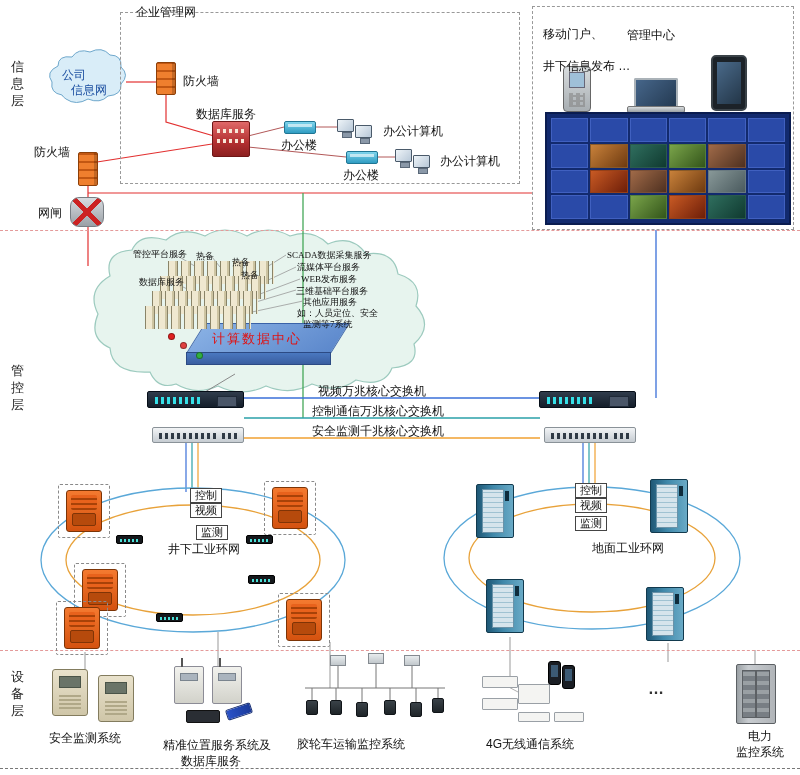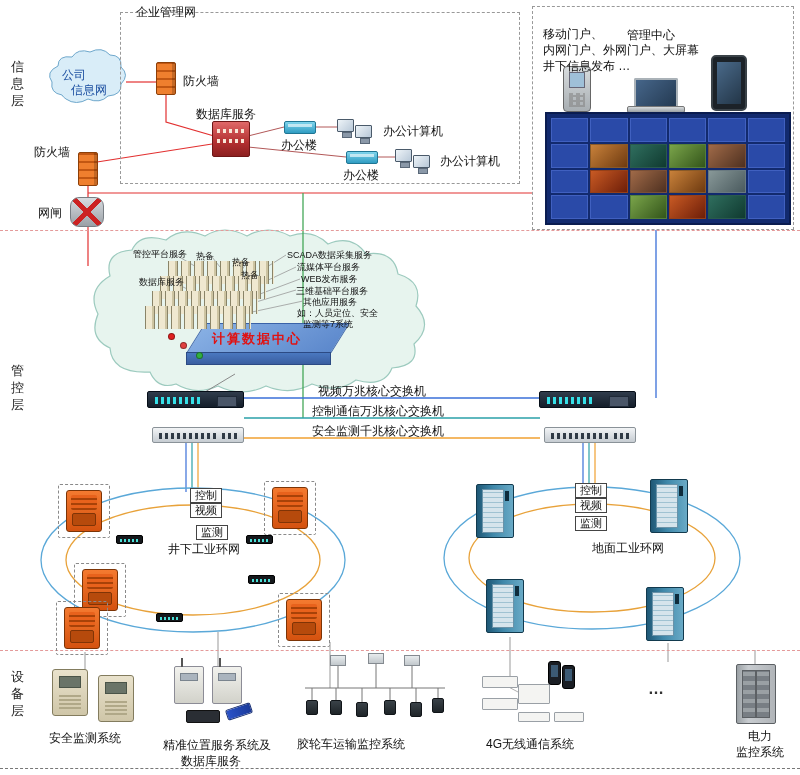--- a/index.html
+++ b/index.html
@@ -1,20 +1,20 @@
 <!DOCTYPE html>
 <html><head>
 <meta charset="utf-8">
 <style>
 *{margin:0;padding:0;box-sizing:border-box;}
 body{font-family:"Liberation Sans","DejaVu Sans",sans-serif;background:#fff;}
 .canvas{position:relative;width:800px;height:775px;background:#fff;overflow:hidden;}
 .wires{position:absolute;left:0;top:0;z-index:0;}
 .lbl{position:absolute;z-index:3;font-size:12px;color:#111;white-space:nowrap;}
-.lbl-sm{font-size:9px;}
+.lbl-sm{font-size:9px;font-family:Liberation Serif, serif;}
 .blue{color:#1b4ea0;}
 .vlabel{position:absolute;z-index:3;width:15px;line-height:17px;font-size:13px;color:#222;word-break:break-all;text-align:center;}
 .sep{position:absolute;left:0;width:800px;height:0;border-top:1px dashed #e49a9a;z-index:1;}
 .sep.dark{border-top-color:#777;}
 .dashed-box{position:absolute;border:1px dashed #999;z-index:1;}
 .firewall{position:absolute;z-index:2;background:repeating-linear-gradient(0deg,#ef7f2e 0 6px,#c25712 6px 8px);border:1px solid #8d3f08;border-radius:2px;box-shadow:inset -3px 0 0 rgba(0,0,0,.18);}
 .coreswitch{position:absolute;z-index:2;background:linear-gradient(180deg,#e06868 0%,#b23030 60%,#8c2020 100%);border:1px solid #6e1616;border-radius:2px;}
 .coreswitch::before{content:"";position:absolute;left:4px;right:4px;top:7px;height:4px;background:repeating-linear-gradient(90deg,#f8e8d8 0 3px,transparent 3px 6px);}
 .coreswitch::after{content:"";position:absolute;left:4px;right:4px;top:17px;height:4px;background:repeating-linear-gradient(90deg,#f8e8d8 0 3px,transparent 3px 6px);}
 .osw{position:absolute;z-index:2;background:linear-gradient(180deg,#7fd4ec,#2f9cc2);border:1px solid #1f7694;border-radius:2px;}
@@ -34,21 +34,21 @@
 .wall .cell{background:#2a4aa8;border:1px solid #4060c0;}
 .wall .p1{background:linear-gradient(135deg,#c8813a,#6e3a10);border-color:#8a5a28;}
 .wall .p2{background:linear-gradient(135deg,#2f6e5e,#103a30);border-color:#2a5a4c;}
 .wall .p3{background:linear-gradient(135deg,#7aa44a,#33551a);border-color:#55803a;}
 .wall .p4{background:linear-gradient(135deg,#a06a48,#4e3020);border-color:#7a5038;}
 .wall .p5{background:linear-gradient(135deg,#889898,#4a5a5e);border-color:#6a7a80;}
 .wall .p6{background:linear-gradient(135deg,#c85a24,#6e1e08);border-color:#964018;}
 .towers{position:absolute;z-index:2;background:repeating-linear-gradient(90deg,#8a8468 0 1px,#efe8d0 1px 7px,#cdc4a2 7px 9px,#8a8468 9px 10px,transparent 10px 13px);}
 .plat-top{position:absolute;z-index:2;background:linear-gradient(135deg,#88b0e4,#5c88cc);border:1px solid #3a62a8;transform:skewX(-32deg);transform-origin:0 0;}
 .plat-front{position:absolute;z-index:2;background:linear-gradient(180deg,#4a78c0,#3a5ea0);border:1px solid #2c4a84;}
-.dc-title{position:absolute;z-index:4;color:#e01212;font-weight:bold;font-size:13px;white-space:nowrap;letter-spacing:2px;}
+.dc-title{position:absolute;z-index:4;color:#e01212;font-weight:normal;font-size:13px;white-space:nowrap;letter-spacing:2px;}
 .led{position:absolute;z-index:4;width:7px;height:7px;border-radius:50%;border:1px solid rgba(0,0,0,.35);}
 .rack{position:absolute;z-index:2;background:linear-gradient(180deg,#303c4c,#141e2a);border:1px solid #060e18;border-radius:2px;}
 .rack::before{content:"";position:absolute;left:7px;top:5px;width:45px;height:7px;background:repeating-linear-gradient(90deg,#35e0e8 0 3px,transparent 3px 6px);}
 .rack::after{content:"";position:absolute;right:6px;top:4px;width:18px;height:9px;background:#4a5668;border:1px solid #202a38;}
 .switch2{position:absolute;z-index:2;background:linear-gradient(180deg,#f2f4f6,#c6ccd2);border:1px solid #8a9298;border-radius:2px;}
 .switch2::before{content:"";position:absolute;left:6px;right:26px;bottom:3px;height:6px;background:repeating-linear-gradient(90deg,#303a46 0 3px,transparent 3px 6px);}
 .switch2::after{content:"";position:absolute;right:5px;bottom:3px;width:16px;height:6px;background:repeating-linear-gradient(90deg,#303a46 0 3px,transparent 3px 6px);}
 .mine-wrap{position:absolute;z-index:2;border:1px dashed #8a8a8a;padding:5px 7px;border-radius:2px;}
 .mine{position:relative;width:36px;height:42px;background:linear-gradient(180deg,#f47a30,#d4520f);border:1px solid #7c3406;border-radius:3px;}
 .mine::before{content:"";position:absolute;left:4px;right:4px;top:4px;height:15px;background:repeating-linear-gradient(0deg,#a84208 0 2px,#e8621c 2px 5px);border-radius:2px;}
@@ -199,21 +199,20 @@
 
   <div class="lbl" style="left:34px;top:144px">防火墙</div>
   <div class="firewall" style="left:78px;top:152px;width:20px;height:34px"></div>
 
   <div class="lbl" style="left:38px;top:205px">网闸</div>
   <div class="gatekeeper" style="left:70px;top:197px;width:34px;height:30px"></div>
 
   <div class="dashed-box" style="left:532px;top:6px;width:262px;height:224px"></div>
   <div class="lbl" style="left:627px;top:27px">管理中心</div>
   <div class="lbl" style="left:543px;top:26px">移动门户、</div>
-  <div class="lbl" style="left:543px;top:42px">内网门户、外网门户、大屏幕</div>
   <div class="lbl" style="left:543px;top:58px">井下信息发布 …</div>
   <div class="phone" style="left:563px;top:66px;width:28px;height:46px"></div>
   <div class="laptop" style="left:627px;top:78px">
     <div class="scr"></div>
     <div class="base"></div>
   </div>
   <div class="tablet" style="left:711px;top:55px;width:36px;height:56px"></div>
   <div class="wall" style="left:545px;top:112px;width:246px;height:113px">
     <div class="cell"></div>
     <div class="cell"></div>

